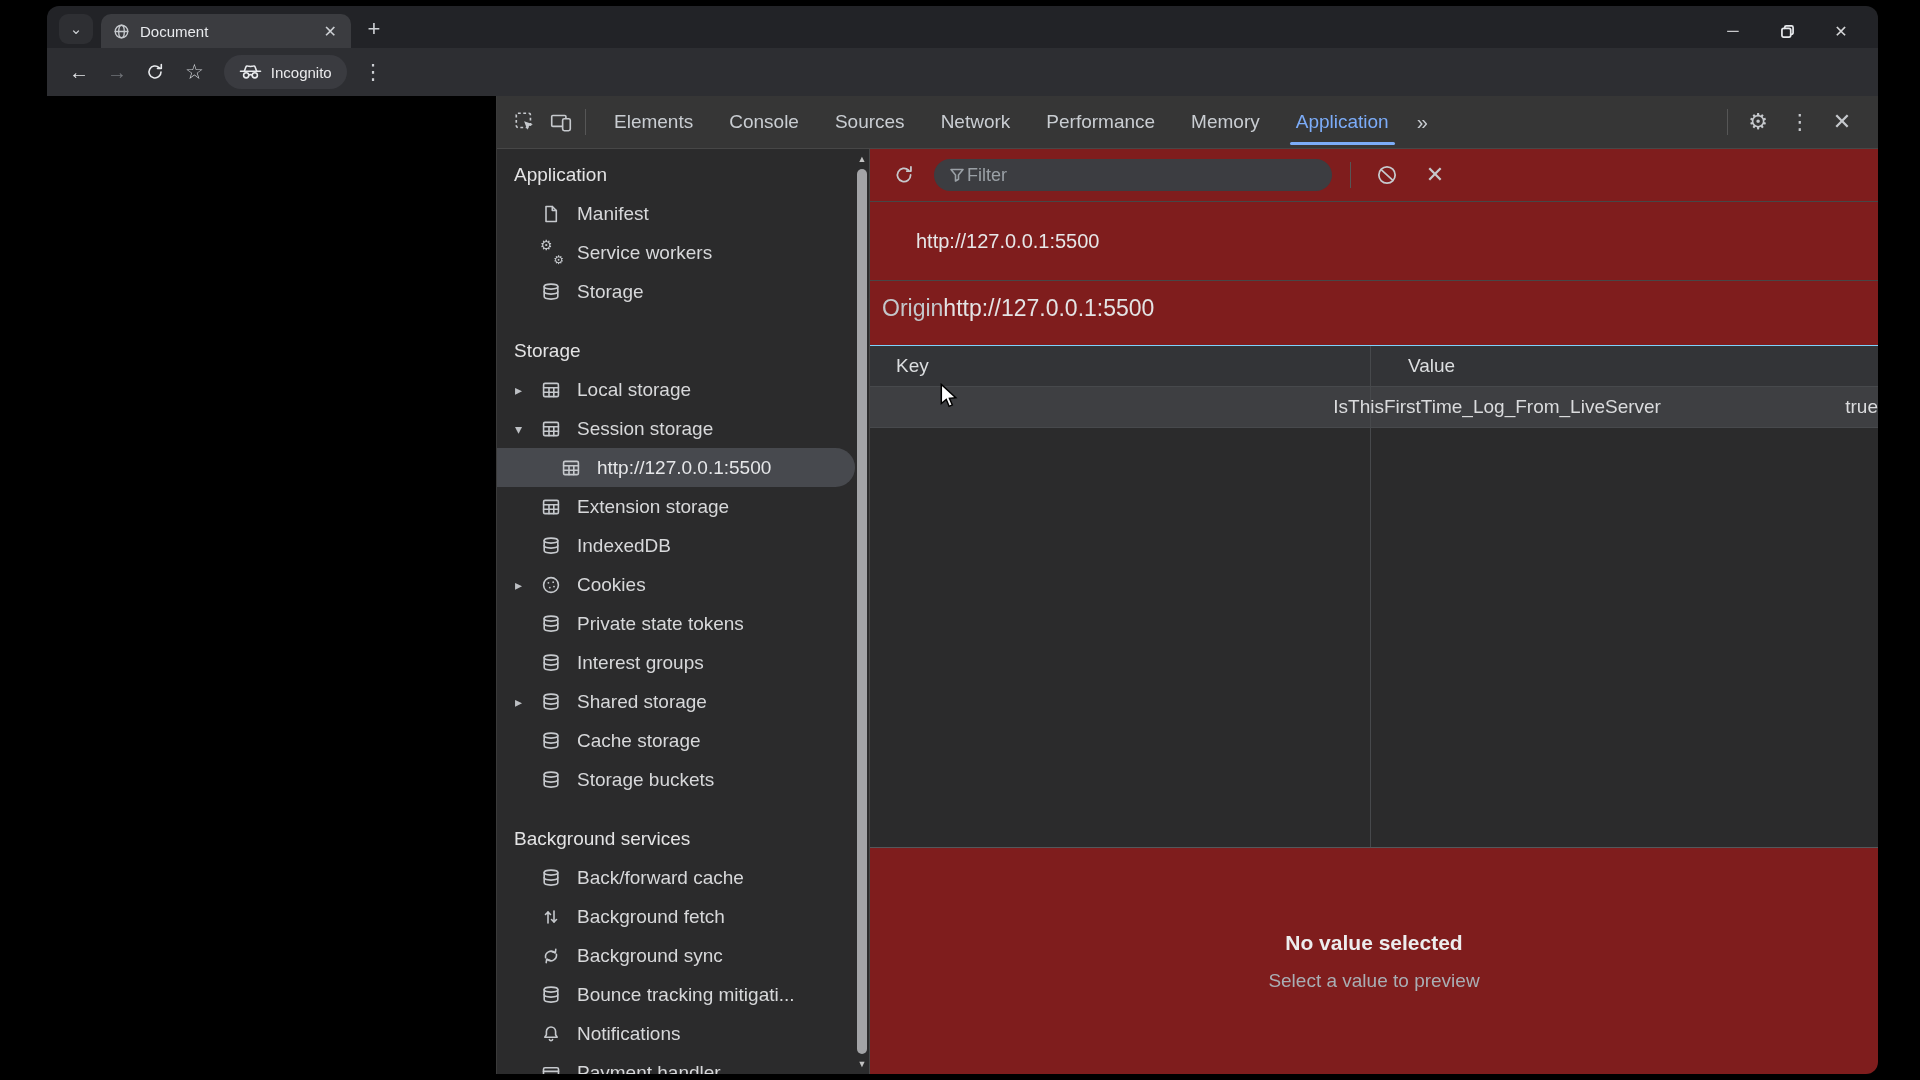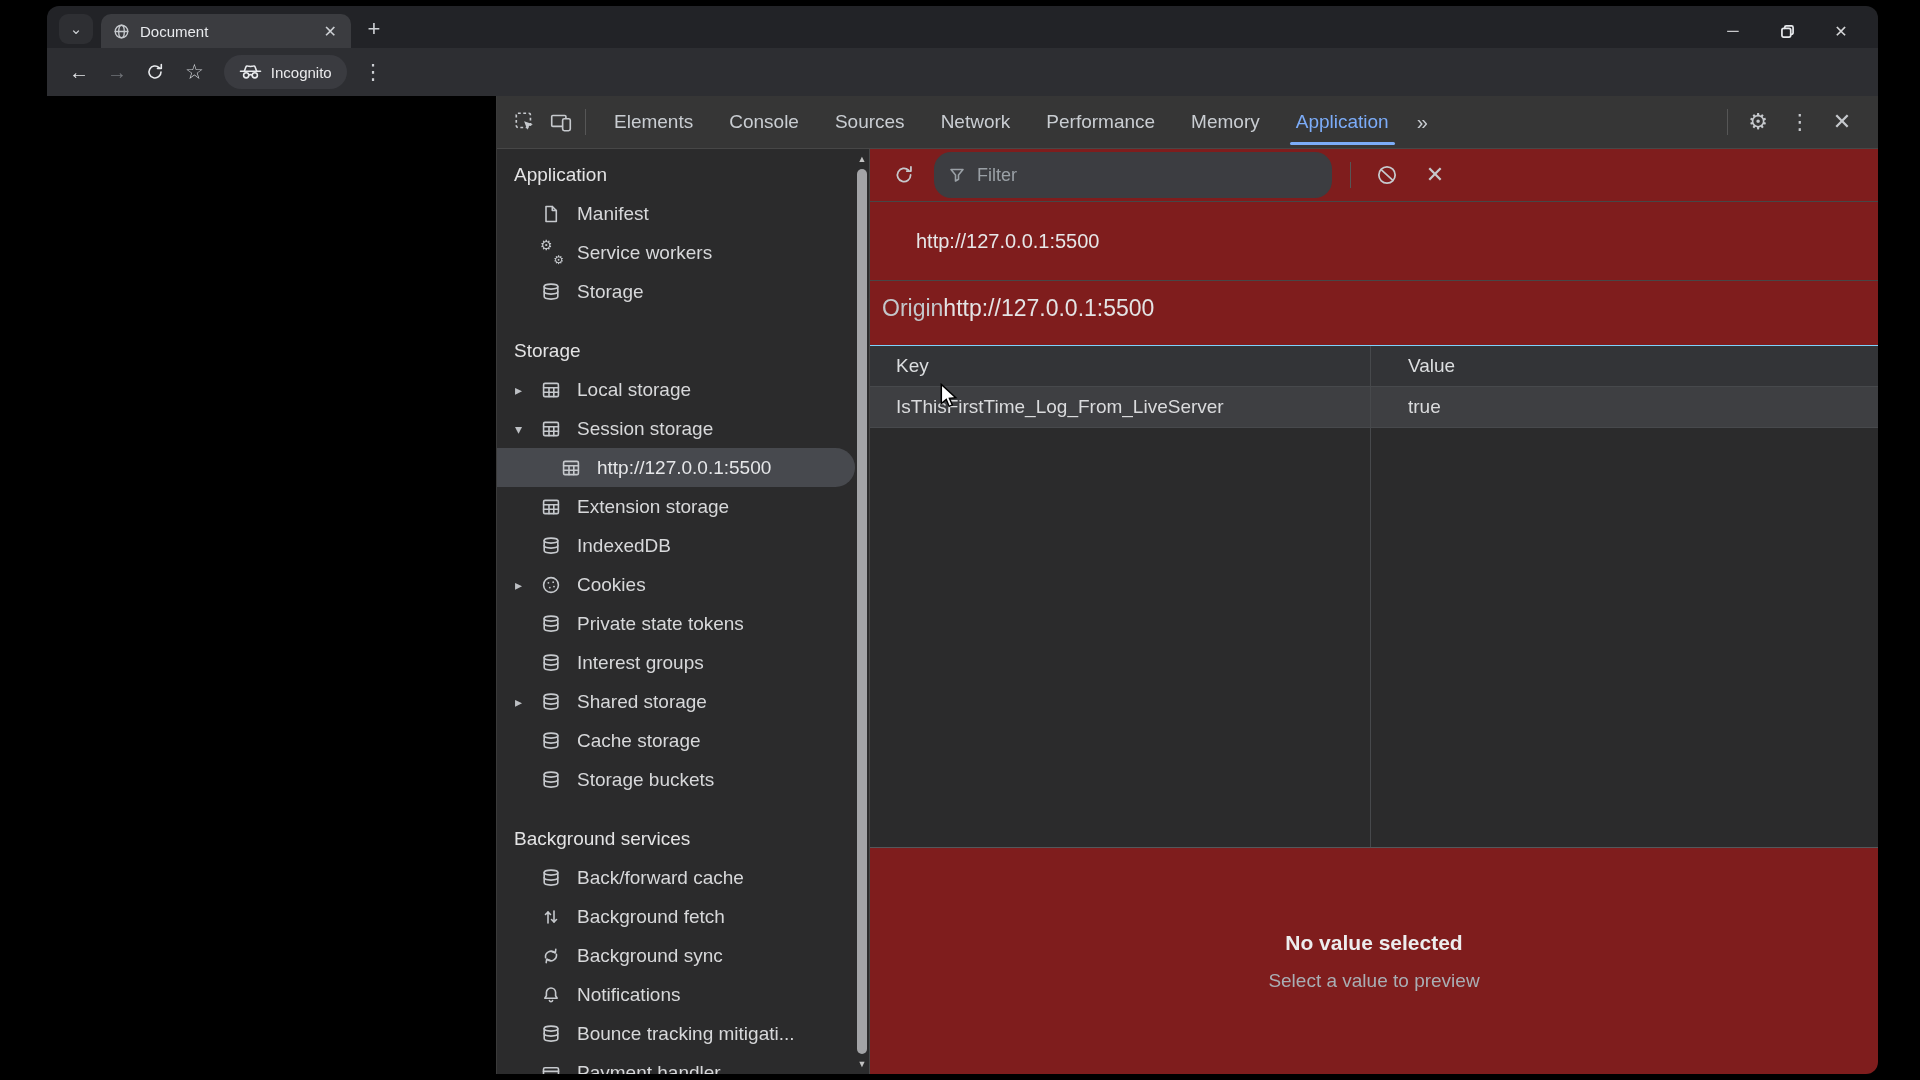--- a/index.html
+++ b/index.html
@@ -69,32 +69,32 @@
   
   .sb-scroll{position:absolute;top:0;right:0;width:14px;height:100%;background:#2b2b2c;}
   .sb-arrow{position:absolute;left:0;width:14px;height:16px;display:flex;align-items:center;justify-content:center;font-size:9px;color:#c2c2c2;}
   .sb-arrow.up{top:2px;}
   .sb-arrow.down{bottom:2px;}
   .sb-thumb{position:absolute;left:2px;right:2px;top:20px;bottom:20px;background:#a3a4a7;border-radius:6px;}
 
   
   .dt-main{flex:1;display:flex;flex-direction:column;min-width:0;}
   .filter-row{height:52px;flex:0 0 auto;display:flex;align-items:center;gap:12px;padding:0 16px;border-bottom:1px solid #474747;}
-  .filter-pill{width:368px;height:46px;background:#3c3d41;border-radius:17px;display:flex;align-items:center;gap:10px;padding:0 15px;}
+  .filter-pill{width:368px;height:32px;background:#3c3d41;border-radius:17px;display:flex;align-items:center;padding:0 15px;}
   .filter-input{flex:1;background:transparent;border:none;outline:none;color:#e8eaed;font-size:18px;font-family:inherit;}
   .filter-input::placeholder{color:#9aa0a6;}
   .site-title-row{height:78px;flex:0 0 auto;display:flex;align-items:center;padding-left:46px;font-size:20px;color:#e6e6e7;border-bottom:1px solid #474747;}
   .origin-row{height:54px;flex:0 0 auto;display:flex;align-items:center;padding-left:12px;font-size:23px;}
   .origin-label{color:#c3c6ca;}
   .origin-value{color:#e3e3e4;}
 
   .data-grid{height:501px;flex:0 0 auto;position:relative;margin-top:10px;border-top:1px solid #7dd3fc;border-bottom:1px solid #55575a;background:#2b2b2c;}
   .col-divider{position:absolute;left:500px;top:0;bottom:0;width:1px;background:#47494c;}
   .grid-header{height:40px;background:#333437;border-bottom:1px solid #47494c;display:flex;align-items:center;font-size:19px;color:#dcdee0;}
-  .grid-row{height:40px;background:#3e3f42;border-bottom:1px solid #47494c;display:flex;align-items:center;font-size:19px;color:#dadbdd;}
+  .grid-row{height:40px;background:#3e3f42;border-bottom:1px solid #47494c;display:flex;align-items:center;font-size:19px;color:#dadbdd;justify-content:flex-end;}
   .cell-key{width:500px;flex:0 0 auto;padding-left:26px;white-space:nowrap;overflow:hidden;}
   .cell-value{padding-left:12px;white-space:nowrap;}
 
   .preview{flex:1;display:flex;flex-direction:column;align-items:center;justify-content:center;gap:15px;}
   .preview-title{font-size:21px;font-weight:bold;color:#ededee;}
   .preview-sub{font-size:19px;color:#a9aeb4;}
 
   .icon svg{display:block;}
   svg.ln{fill:none;stroke:#c6c9cd;stroke-width:1.6;stroke-linecap:round;stroke-linejoin:round;}
   svg.ln.dim{stroke:#9aa0a6;}
@@ -449,37 +449,37 @@
                       <path d="M5.2 16.6 l0.5 -3.4 3.2 1"></path>
                     </svg>
                 </span>
                 <span class="tlabel">Background sync</span>
               </div>
 
               <div class="tree-item">
                 <span class="expander"></span>
                 <span class="ticon icon">
                   <svg class="ln" width="20" height="20" viewBox="0 0 20 20">
+                      <ellipse cx="10" cy="4.6" rx="6.8" ry="2.5"></ellipse>
+                      <path d="M3.2 4.6 V9.6 c0 1.4 3 2.5 6.8 2.5 s6.8 -1.1 6.8 -2.5 V4.6"></path>
+                      <path d="M3.2 9.6 V14.6 c0 1.4 3 2.5 6.8 2.5 s6.8 -1.1 6.8 -2.5 V9.6"></path>
+                    </svg>
+                </span>
+                <span class="tlabel">Bounce tracking mitigati...</span>
+              </div>
+
+              <div class="tree-item">
+                <span class="expander"></span>
+                <span class="ticon icon">
+                  <svg class="ln" width="20" height="20" viewBox="0 0 20 20">
                       <path d="M10 3 a4.6 4.6 0 0 1 4.6 4.6 v3.2 l1.6 2.4 H3.8 l1.6 -2.4 V7.6 A4.6 4.6 0 0 1 10 3 Z"></path>
                       <path d="M8.4 15.6 a1.7 1.7 0 0 0 3.2 0"></path>
                     </svg>
                 </span>
                 <span class="tlabel">Notifications</span>
-              </div>
-
-              <div class="tree-item">
-                <span class="expander"></span>
-                <span class="ticon icon">
-                  <svg class="ln" width="20" height="20" viewBox="0 0 20 20">
-                      <ellipse cx="10" cy="4.6" rx="6.8" ry="2.5"></ellipse>
-                      <path d="M3.2 4.6 V9.6 c0 1.4 3 2.5 6.8 2.5 s6.8 -1.1 6.8 -2.5 V4.6"></path>
-                      <path d="M3.2 9.6 V14.6 c0 1.4 3 2.5 6.8 2.5 s6.8 -1.1 6.8 -2.5 V9.6"></path>
-                    </svg>
-                </span>
-                <span class="tlabel">Bounce tracking mitigati...</span>
               </div>
 
               <div class="tree-item">
                 <span class="expander"></span>
                 <span class="ticon icon">
                   <svg class="ln" width="20" height="20" viewBox="0 0 20 20">
                       <rect x="2.5" y="4.8" width="15" height="10.6" rx="1.5"></rect>
                       <line x1="2.5" y1="8.4" x2="17.5" y2="8.4"></line>
                     </svg>
                 </span>

